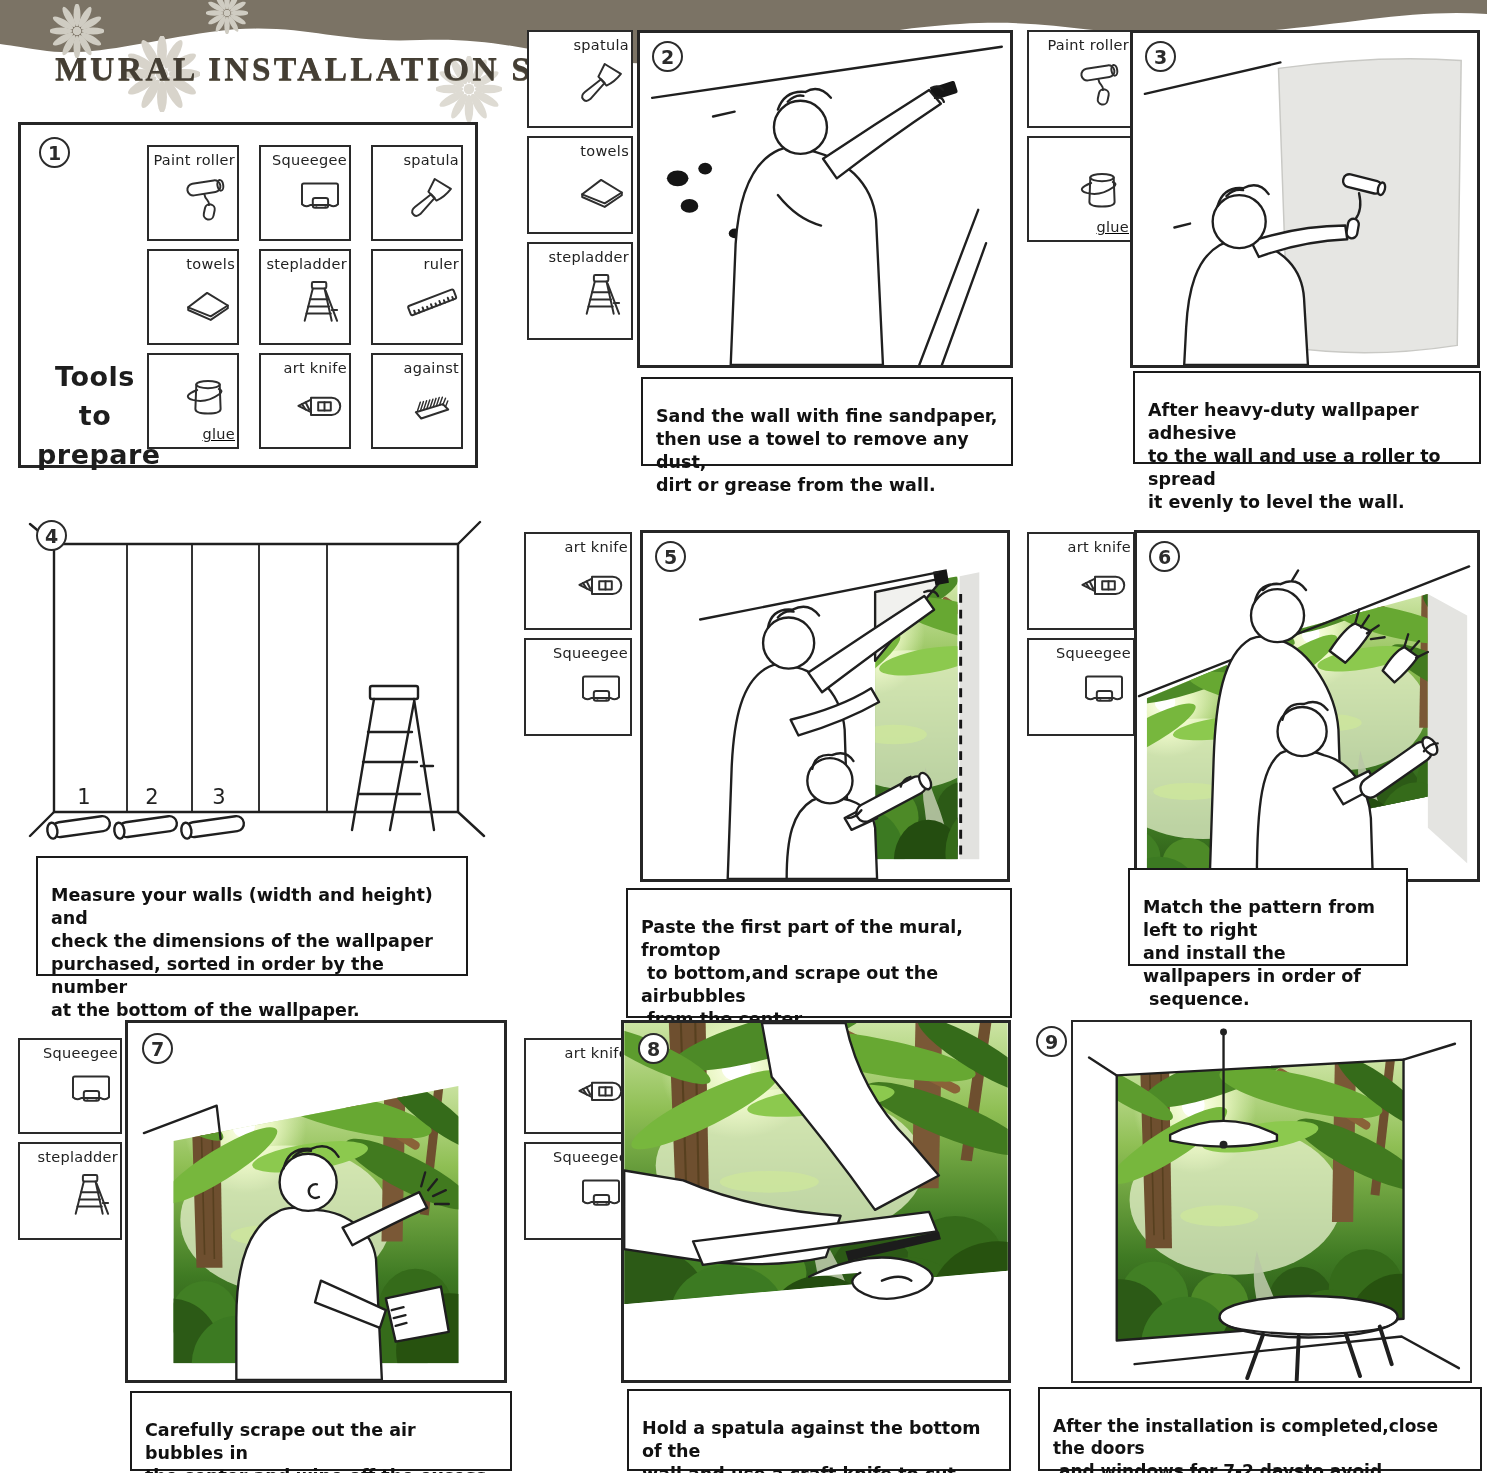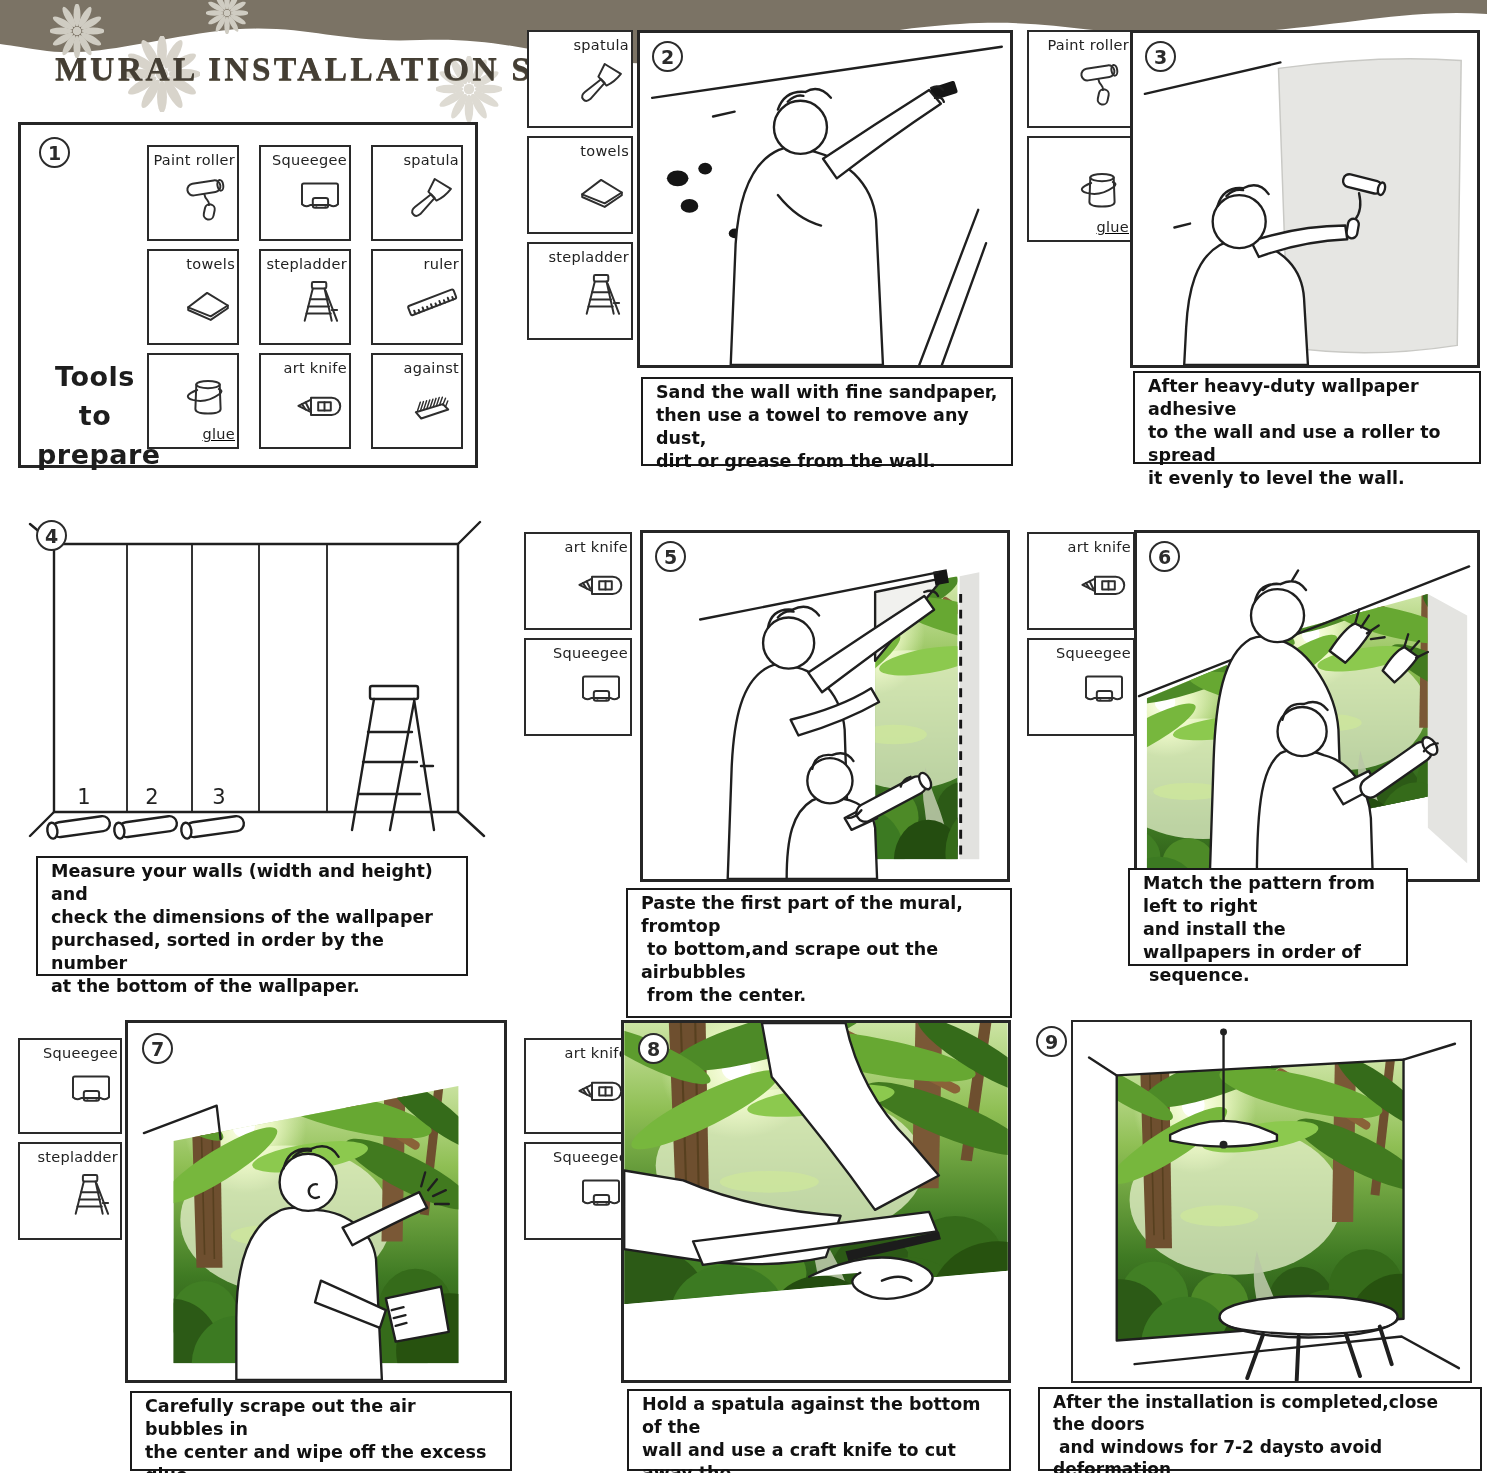--- a/index.html
+++ b/index.html
@@ -10,21 +10,21 @@
 
   
   .title { position:absolute; left:55px; top:50px; font-family:"Liberation Serif", serif;
            font-weight:bold; font-size:34px; letter-spacing:3px; color:#443e34;
            text-shadow:0 1px 0 #6b6557; }
   .fl-a { color:#cfccc2; } .fl-b { color:#d8d4cb; } .fl-c { color:#dedbd3; }
 
   
   .panel { position:absolute; border:3px solid #262626; background:#fff; }
   .caption { position:absolute; border:2.5px solid #1a1a1a; background:#fff;
-             padding:2px 13px; font-size:17.5px; line-height:1.32; font-weight:600;
+             padding:26px 13px; font-size:17.5px; line-height:1.32; font-weight:600;
              color:#111; white-space:pre-wrap; }
   .toolbox { position:absolute; border:2.5px solid #2a2a2a; background:#fff;
              display:flex; flex-direction:column; align-items:flex-end; padding:5px 2px; }
   .toolbox.rev { flex-direction:column-reverse;text-decoration:underline; }
   .toolbox-label { font-size:14.5px; color:#222; letter-spacing:.3px; white-space:nowrap; }
   .tool-icon { width:54px; height:54px; flex:0 0 auto; margin-top:2px; }
 
   .numcircle { position:absolute; width:31px; height:31px; border:2px solid #2b2b2b;
                border-radius:50%; display:flex; align-items:center; justify-content:center;
                font-size:19px; font-weight:bold; color:#2b2b2b; background:#fff; z-index:5; }

